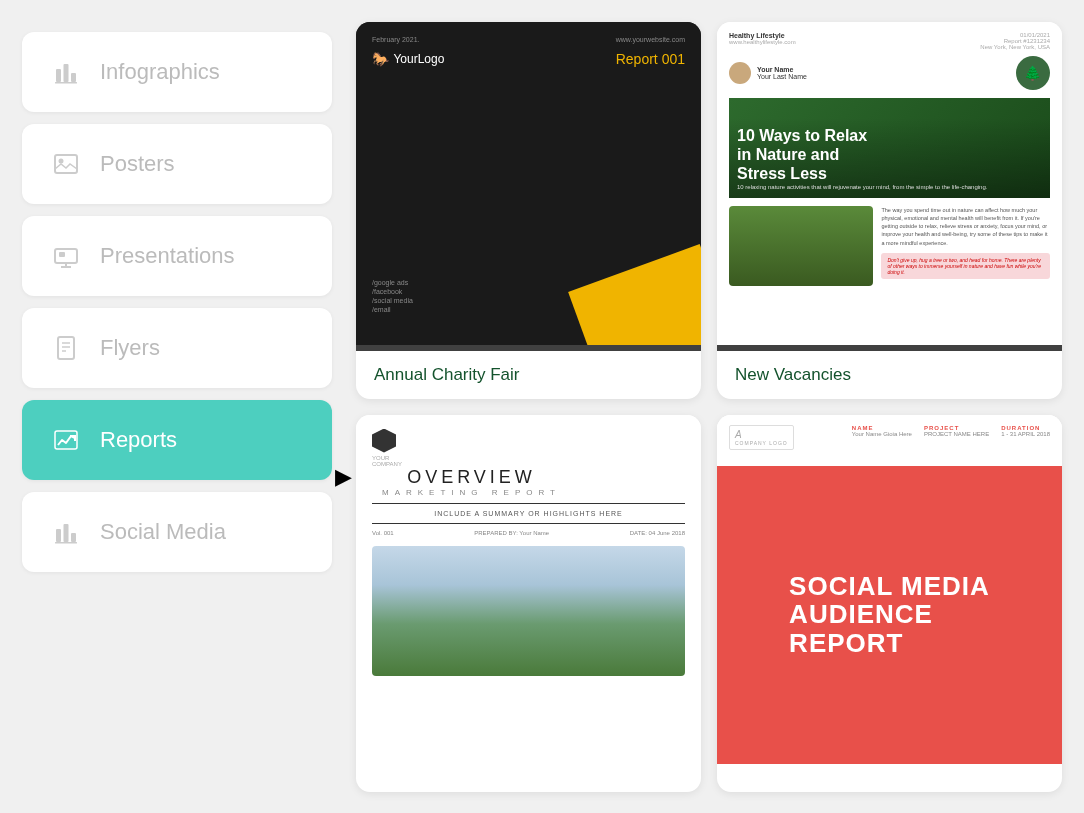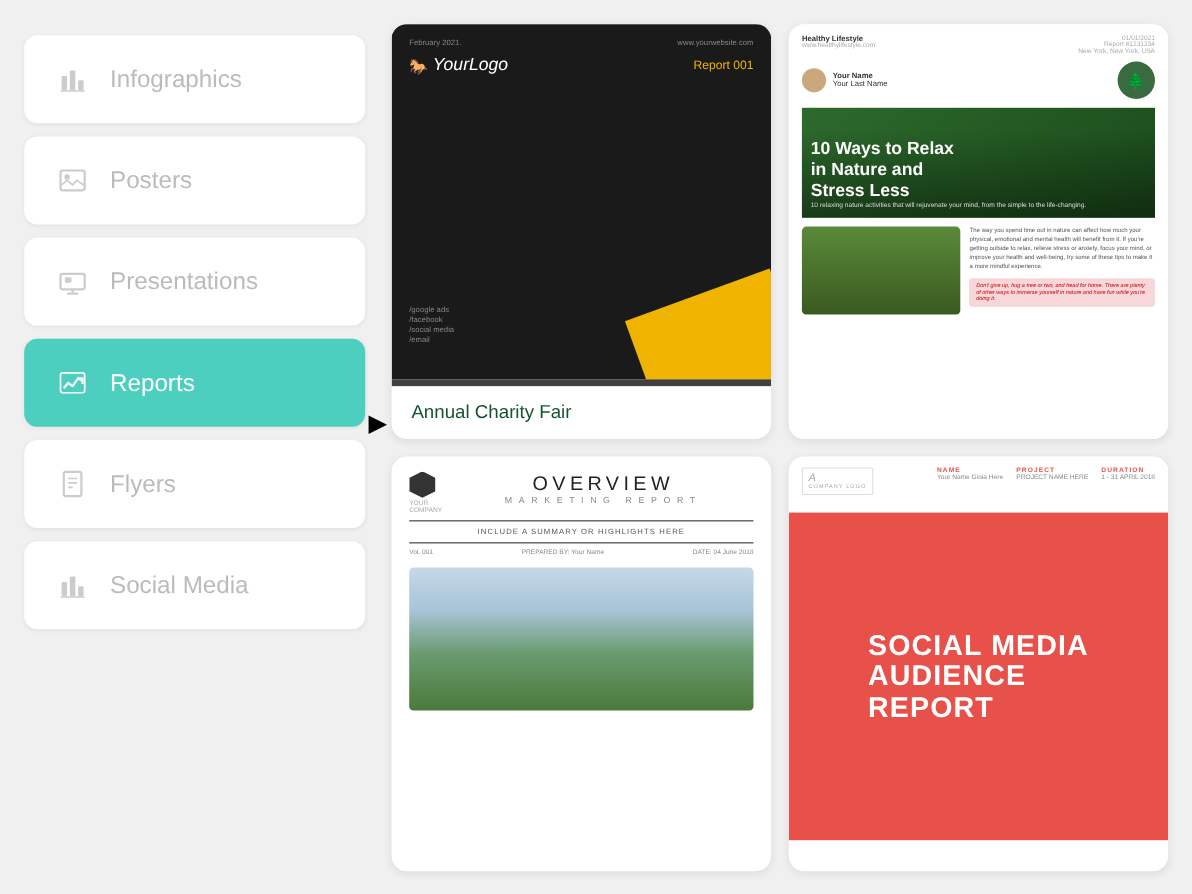--- a/index.html
+++ b/index.html
@@ -110,26 +110,25 @@
       display: flex;
       align-items: center;
       gap: 4px;
       margin-bottom: 16px;
     }
     .logo-icon {
       font-size: 14px;
       color: #fff;
     }
     .logo-text {
-      font-size: 16px;
+      font-size: 12px;
       color: #fff;
-      font-style: italic;
     }
     .report-num {
-      font-size: 11px;
+      font-size: 14px;
       color: #f0b400;
       margin-left: auto;
     }
     .card-marketing-title {
       font-size: 26px;
       font-weight: 700;
       color: #f0b400;
       line-height: 1.1;
       margin-bottom: 12px;
     }
@@ -233,20 +232,21 @@
       background: #fff;
       width: 100%;
       height: 100%;
       padding: 14px 16px;
     }
     .overview-header {
       display: flex;
       justify-content: space-between;
       align-items: flex-start;
       margin-bottom: 6px;
+      flex-direction: column;
     }
     .overview-hex {
       width: 24px;
       height: 24px;
       background: #333;
       clip-path: polygon(50% 0%, 100% 25%, 100% 75%, 50% 100%, 0% 75%, 0% 25%);
     }
     .overview-logo-text { font-size: 6px; color: #aaa; margin-top: 2px; }
     .overview-title-block {
       text-align: center;
@@ -382,45 +382,45 @@
         <svg width="26" height="26" viewBox="0 0 26 26" fill="none">
           <rect x="2" y="6" width="22" height="14" rx="2" stroke="#ccc" stroke-width="2" fill="none"></rect>
           <line x1="13" y1="20" x2="13" y2="24" stroke="#ccc" stroke-width="2"></line>
           <line x1="8" y1="24" x2="18" y2="24" stroke="#ccc" stroke-width="2"></line>
           <rect x="6" y="9" width="6" height="5" rx="1" fill="#ccc"></rect>
         </svg>
       </div>
       <span class="item-label">Presentations</span>
     </div>
 
-    <div class="sidebar-item active" style="position:relative;">
-      <div class="item-icon">
-        <svg width="26" height="26" viewBox="0 0 26 26" fill="none">
-          <rect x="2" y="4" width="22" height="18" rx="2" stroke="#fff" stroke-width="1.5" fill="none"></rect>
-          <polyline points="5,18 9,13 13,16 18,9 22,11" stroke="#fff" stroke-width="2" fill="none" stroke-linejoin="round"></polyline>
-          <polyline points="17,9 22,9 22,14" stroke="#fff" stroke-width="2" fill="none"></polyline>
-        </svg>
-      </div>
-      <span class="item-label">Reports</span>
-
-      <div class="cursor-overlay">▶</div>
-    </div>
-
     <div class="sidebar-item">
       <div class="item-icon">
         <svg width="26" height="26" viewBox="0 0 26 26" fill="none">
           <rect x="5" y="2" width="16" height="22" rx="2" stroke="#ccc" stroke-width="2" fill="none"></rect>
           <line x1="9" y1="8" x2="17" y2="8" stroke="#ccc" stroke-width="1.5"></line>
           <line x1="9" y1="12" x2="17" y2="12" stroke="#ccc" stroke-width="1.5"></line>
           <line x1="9" y1="16" x2="13" y2="16" stroke="#ccc" stroke-width="1.5"></line>
         </svg>
       </div>
       <span class="item-label">Flyers</span>
     </div>
 
+    <div class="sidebar-item active" style="position:relative;">
+      <div class="item-icon">
+        <svg width="26" height="26" viewBox="0 0 26 26" fill="none">
+          <rect x="2" y="4" width="22" height="18" rx="2" stroke="#fff" stroke-width="1.5" fill="none"></rect>
+          <polyline points="5,18 9,13 13,16 18,9 22,11" stroke="#fff" stroke-width="2" fill="none" stroke-linejoin="round"></polyline>
+          <polyline points="17,9 22,9 22,14" stroke="#fff" stroke-width="2" fill="none"></polyline>
+        </svg>
+      </div>
+      <span class="item-label">Reports</span>
+
+      <div class="cursor-overlay">▶</div>
+    </div>
+
     <div class="sidebar-item">
       <div class="item-icon">
         <svg width="26" height="26" viewBox="0 0 26 26" fill="none">
           <rect x="3" y="10" width="5" height="13" rx="1" fill="#ccc"></rect>
           <rect x="10.5" y="5" width="5" height="18" rx="1" fill="#ccc"></rect>
           <rect x="18" y="14" width="5" height="9" rx="1" fill="#ccc"></rect>
           <rect x="2" y="23" width="22" height="1.5" rx="0.5" fill="#ccc"></rect>
         </svg>
       </div>
       <span class="item-label">Social Media</span>
@@ -490,20 +490,21 @@
 
           <div style="display:flex;gap:8px;height:80px;margin-bottom:6px;">
             <div style="width:45%;background:linear-gradient(to bottom,#5a8a3a,#3a5a20);border-radius:4px;"></div>
             <div style="flex:1;">
               <div class="forest-text-block">The way you spend time out in nature can affect how much your physical, emotional and mental health will benefit from it. If you're getting outside to relax, relieve stress or anxiety, focus your mind, or improve your health and well-being, try some of these tips to make it a more mindful experience.</div>
               <div class="pink-box">Don't give up, hug a tree or two, and head for home. There are plenty of other ways to immerse yourself in nature and have fun while you're doing it.</div>
             </div>
           </div>
         </div>
       </div>
+      <div class="card-label">New Vacancies</div>
     </div>
 
     <div class="card">
       <div class="card-preview">
         <div class="card-overview-inner" style="height:100%;">
           <div class="overview-header">
             <div>
               <div class="overview-hex"></div>
               <div class="overview-logo-text">YOUR<br>COMPANY</div>
             </div>

